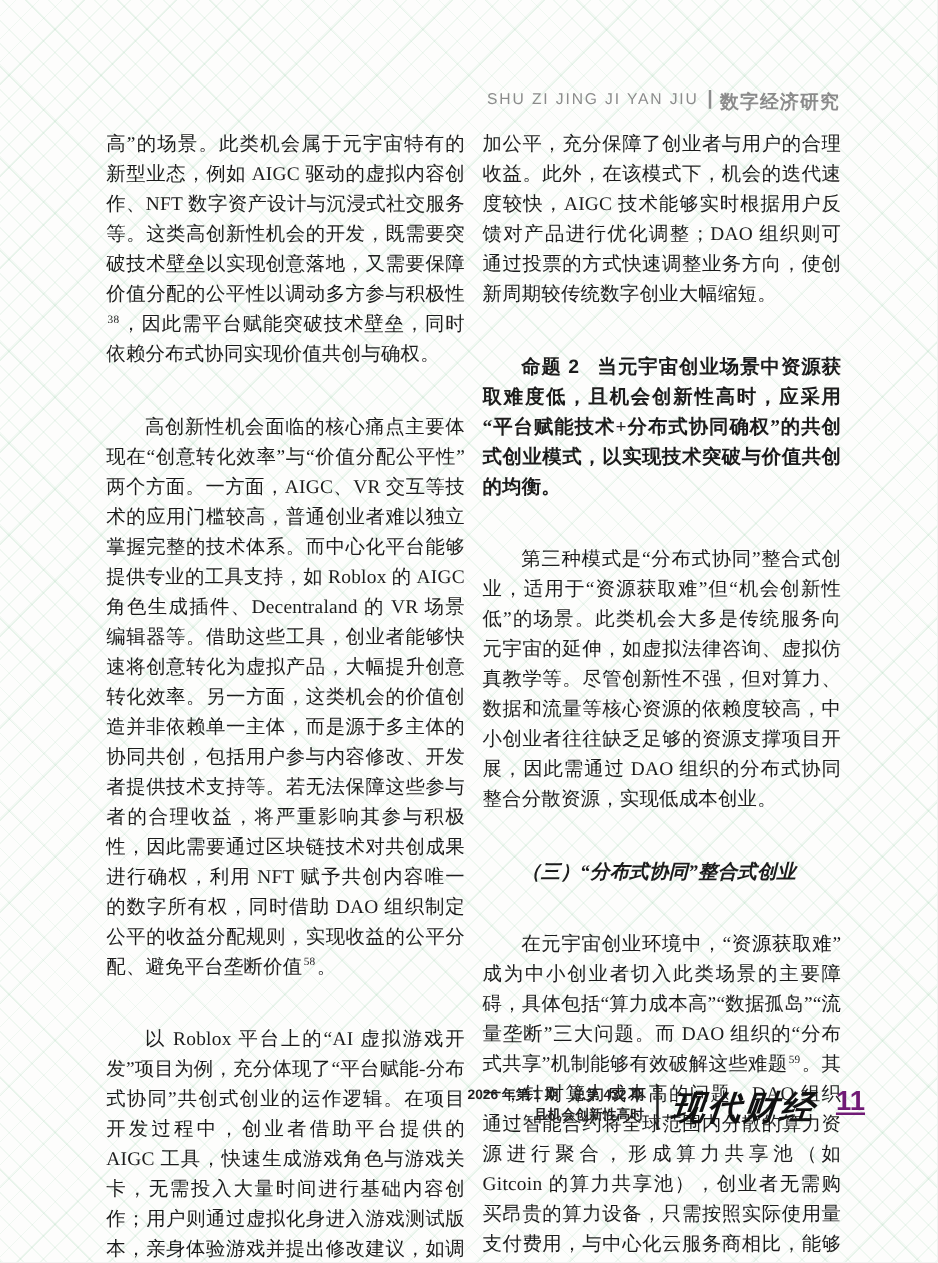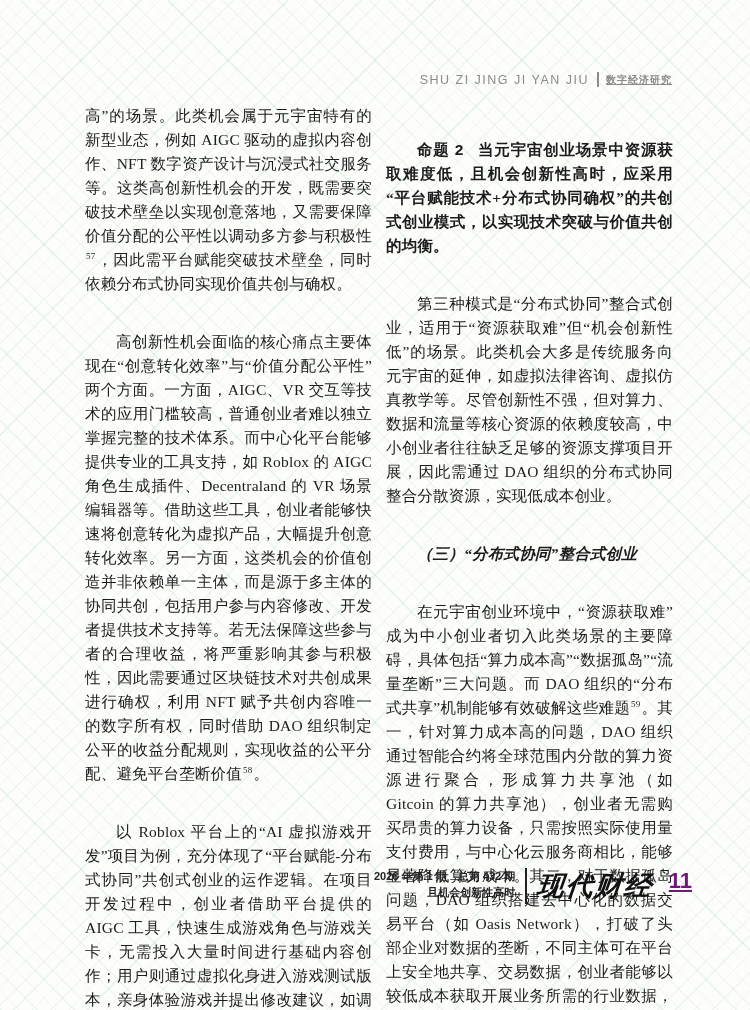--- a/index.html
+++ b/index.html
@@ -19,39 +19,38 @@
     background:
       repeating-linear-gradient(45deg, rgba(126,196,148,0.10) 0 1px, transparent 1px 13px),
       repeating-linear-gradient(-45deg, rgba(126,196,148,0.10) 0 1px, transparent 1px 13px),
       repeating-linear-gradient(45deg, rgba(126,196,148,0.07) 0 2px, transparent 2px 52px),
       repeating-linear-gradient(-45deg, rgba(126,196,148,0.07) 0 2px, transparent 2px 52px);
     pointer-events:none;
   }
   .running-header{
     position:absolute;
     top:72px;right:78px;
-    display:flex;align-items:center;
+    display:flex;
     color:#8b8b8b;
     font-family:"Liberation Sans","DejaVu Sans",sans-serif;
   }
   .running-header .pinyin{
     font-size:12.5px;
     letter-spacing:1.5px;
     margin-right:8px;
   }
   .running-header .divider{
     width:2px;height:15px;
     background:#8b8b8b;
     margin-right:7px;
   }
   .running-header .cn{
-    font-size:10px;
+    font-size:15px;
     font-weight:bold;
     letter-spacing:1px;
-    text-decoration:underline;
   }
   .columns{
     position:absolute;
     top:104px;left:85px;
     width:588px;
     display:flex;
     gap:14px;
   }
   .col{flex:1 1 0;min-width:0;}
   p.para{
@@ -123,25 +122,26 @@
 <div class="page">
 
   <div class="running-header">
     <span class="pinyin">SHU ZI JING JI YAN JIU</span>
     <span class="divider"></span>
     <span class="cn">数字经济研究</span>
   </div>
 
   <div class="columns">
     <div class="col">
-        <p class="para body">高”的场景。此类机会属于元宇宙特有的新型业态，例如 AIGC 驱动的虚拟内容创作、NFT 数字资产设计与沉浸式社交服务等。这类高创新性机会的开发，既需要突破技术壁垒以实现创意落地，又需要保障价值分配的公平性以调动多方参与积极性<sup>57</sup>，因此需平台赋能突破技术壁垒，同时依赖分布式协同实现价值共创与确权。</p>
+        <p class="para body">高”的场景。此类机会属于元宇宙特有的新型业态，例如 AIGC 驱动的虚拟内容创作、NFT 数字资产设计与沉浸式社交服务等。这类高创新性机会的开发，既需要突破技术壁垒以实现创意落地，又需要保障价值分配的公平性以调动多方参与积极性<sup>38</sup>，因此需平台赋能突破技术壁垒，同时依赖分布式协同实现价值共创与确权。</p>
         <p class="para body indent">高创新性机会面临的核心痛点主要体现在“创意转化效率”与“价值分配公平性”两个方面。一方面，AIGC、VR 交互等技术的应用门槛较高，普通创业者难以独立掌握完整的技术体系。而中心化平台能够提供专业的工具支持，如 Roblox 的 AIGC 角色生成插件、Decentraland 的 VR 场景编辑器等。借助这些工具，创业者能够快速将创意转化为虚拟产品，大幅提升创意转化效率。另一方面，这类机会的价值创造并非依赖单一主体，而是源于多主体的协同共创，包括用户参与内容修改、开发者提供技术支持等。若无法保障这些参与者的合理收益，将严重影响其参与积极性，因此需要通过区块链技术对共创成果进行确权，利用 NFT 赋予共创内容唯一的数字所有权，同时借助 DAO 组织制定公平的收益分配规则，实现收益的公平分配、避免平台垄断价值<sup>58</sup>。</p>
         <p class="para body indent">以 Roblox 平台上的“AI 虚拟游戏开发”项目为例，充分体现了“平台赋能-分布式协同”共创式创业的运作逻辑。在项目开发过程中，创业者借助平台提供的 AIGC 工具，快速生成游戏角色与游戏关卡，无需投入大量时间进行基础内容创作；用户则通过虚拟化身进入游戏测试版本，亲身体验游戏并提出修改建议，如调整关卡难度、优化角色动作等，对于提出有价值建议的用户，可获得 NFT 奖励作为回报，以此激励用户积极参与共创；当游戏正式上线后，项目收益会按照智能合约中约定的比例自动分配，其中创业者获得 60%的收益，用户获得 25%的收益，平台获得 15%的收益。相较于传统平台中“开发者 30%、平台 70%”的分成模式，这种分配方式更</p>
       </div>
     <div class="col">
+        <p class="para body">加公平，充分保障了创业者与用户的合理收益。此外，在该模式下，机会的迭代速度较快，AIGC 技术能够实时根据用户反馈对产品进行优化调整；DAO 组织则可通过投票的方式快速调整业务方向，使创新周期较传统数字创业大幅缩短。</p>
         <p class="para proposition indent"><span class="prop-label">命题 2</span>当元宇宙创业场景中资源获取难度低，且机会创新性高时，应采用“平台赋能技术+分布式协同确权”的共创式创业模式，以实现技术突破与价值共创的均衡。</p>
         <p class="para body indent">第三种模式是“分布式协同”整合式创业，适用于“资源获取难”但“机会创新性低”的场景。此类机会大多是传统服务向元宇宙的延伸，如虚拟法律咨询、虚拟仿真教学等。尽管创新性不强，但对算力、数据和流量等核心资源的依赖度较高，中小创业者往往缺乏足够的资源支撑项目开展，因此需通过 DAO 组织的分布式协同整合分散资源，实现低成本创业。</p>
         <p class="para section-heading indent">（三）“分布式协同”整合式创业</p>
         <p class="para body indent">在元宇宙创业环境中，“资源获取难”成为中小创业者切入此类场景的主要障碍，具体包括“算力成本高”“数据孤岛”“流量垄断”三大问题。而 DAO 组织的“分布式共享”机制能够有效破解这些难题<sup>59</sup>。其一，针对算力成本高的问题，DAO 组织通过智能合约将全球范围内分散的算力资源进行聚合，形成算力共享池（如 Gitcoin 的算力共享池），创业者无需购买昂贵的算力设备，只需按照实际使用量支付费用，与中心化云服务商相比，能够显著降低算力成本。其二，对于数据孤岛问题，DAO 组织搭建去中心化的数据交易平台（如 Oasis Network），打破了头部企业对数据的垄断，不同主体可在平台上安全地共享、交易数据，创业者能够以较低成本获取开展业务所需的行业数据，为项目开发提供数据支撑。其三，面对流量垄断困境，DAO 组织通过运营虚拟社群（如 Decentraland 的 DAO 社群），吸引具有共同兴趣的用户加入，创业者借助社群能够快速积累流量，无需依赖中心化平台的付费推广服务，降低了流量获取成本。</p>
       </div>
   </div>
 
   <div class="footer">
     <div class="issue-block">
       <div>2026 年第 1 期　总第 432 期</div>

